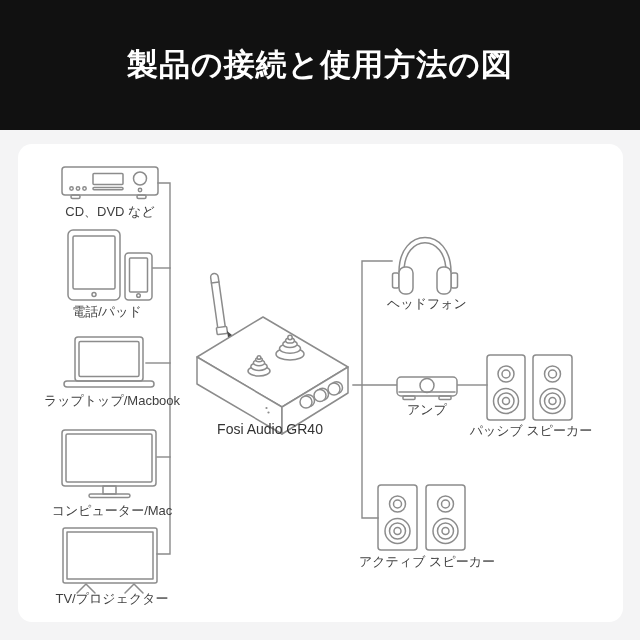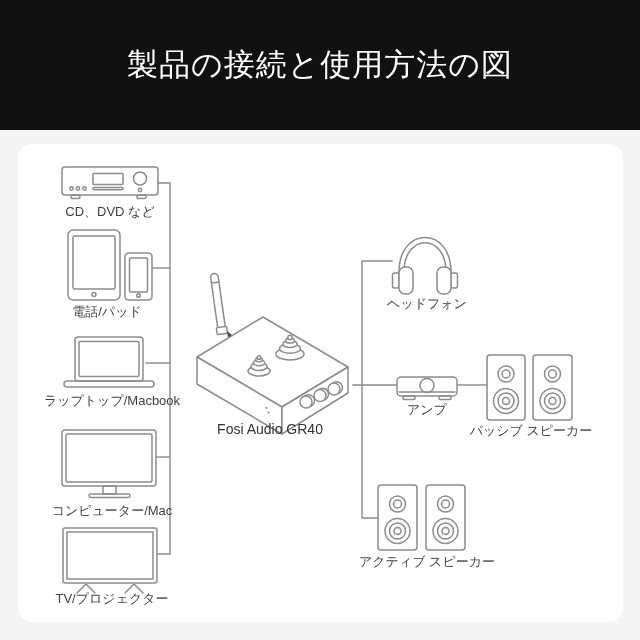--- a/index.html
+++ b/index.html
@@ -11,21 +11,21 @@
     --wire:#8a8a8a;
     --label:#3f3f3f;
     --label_dark:#333333;
   }
   *{margin:0;padding:0;box-sizing:border-box}
   html,body{width:640px;height:640px;background:var(--page_bg);overflow:hidden}
   body{font-family:"Liberation Sans","DejaVu Sans",sans-serif}
   .page{position:relative;width:640px;height:640px;background:var(--page_bg)}
   .header{position:absolute;left:0;top:0;width:640px;height:130px;
           background:var(--header_bg);display:flex;align-items:center;justify-content:center}
-  .header h1{color:var(--header_text);font-size:31px;font-weight:400;letter-spacing:1px;
+  .header h1{color:var(--header_text);font-size:31px;font-weight:700;letter-spacing:1px;
              font-family:"Liberation Sans","DejaVu Sans",sans-serif;white-space:nowrap}
   .card{position:absolute;left:18px;top:144px;width:605px;height:478px;
         background:var(--card_bg);border-radius:14px}
   svg.diagram{position:absolute;left:0;top:0;width:640px;height:640px;display:block}
   .ico{fill:none;stroke:var(--line);stroke-width:1.5;stroke-linecap:round;stroke-linejoin:round}
   .ico .f{fill:#ffffff}
   .wire{fill:none;stroke:var(--wire);stroke-width:1.4;stroke-linecap:square}
   .lbl{font-family:"Liberation Sans","DejaVu Sans",sans-serif;font-size:13px;
        fill:var(--label);text-anchor:middle}
   .lbl-en{font-family:"Liberation Sans","DejaVu Sans",sans-serif;font-size:14px;

